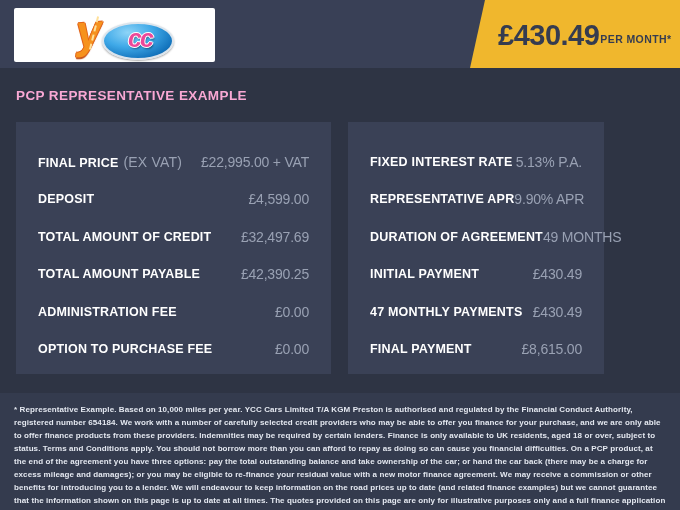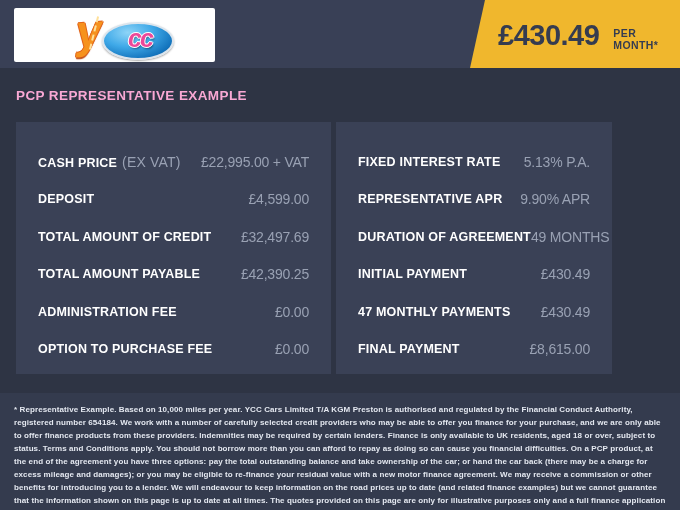--- a/index.html
+++ b/index.html
@@ -43,35 +43,35 @@
     position:absolute;left:470px;top:0;width:210px;height:68px;
     background:#f0b72d;
     clip-path:polygon(15px 0,100% 0,100% 100%,0 100%);
     display:flex;align-items:baseline;
   }
   .ribbon-amount{
     margin-left:28px;align-self:center;padding-top:2px;
     font-size:29px;font-weight:bold;color:#353c50;letter-spacing:-.5px;
   }
   .ribbon-suffix{
-    margin-left:14px;align-self:center;padding-top:10px;
+    margin-left:1px;align-self:center;padding-top:10px;
     font-size:10.5px;font-weight:bold;color:#353c50;letter-spacing:.4px;
   }
   
   .heading{
     position:absolute;left:16px;top:88px;
     font-size:13.5px;font-weight:bold;color:#f9a8d4;letter-spacing:.4px;
   }
   
   .panel{
     position:absolute;top:122px;height:252px;background:#3a4156;
     box-sizing:border-box;padding:21px 22px 0 22px;
   }
   .panel-left{left:16px;width:315px;}
-  .panel-right{left:336px;width:276px;}
+  .panel-right{left:348px;width:256px;}
   .frow{
     height:37.5px;display:flex;justify-content:space-between;align-items:center;
   }
   .flabel{
     font-size:12.5px;font-weight:bold;color:#ffffff;letter-spacing:.2px;white-space:nowrap;
   }
   .flabel-note{
     font-size:14px;font-weight:normal;color:#99a1b3;margin-left:5px;letter-spacing:.2px;
   }
   .fvalue{
@@ -104,21 +104,21 @@
     <div class="ribbon">
       <div class="ribbon-amount">£430.49</div>
       <div class="ribbon-suffix">PER MONTH*</div>
     </div>
   </div>
 
   <div class="heading">PCP REPRESENTATIVE EXAMPLE</div>
 
   <div class="panel panel-left">
     <div class="frow">
-      <span class="flabel"><span>CASH PRICE</span><span class="flabel-note">(EX VAT)</span></span>
+      <span class="flabel"><span>FINAL PRICE</span><span class="flabel-note">(EX VAT)</span></span>
       <span class="fvalue">£22,995.00 + VAT</span>
     </div>
     <div class="frow">
       <span class="flabel">DEPOSIT</span>
       <span class="fvalue">£4,599.00</span>
     </div>
     <div class="frow">
       <span class="flabel">TOTAL AMOUNT OF CREDIT</span>
       <span class="fvalue">£32,497.69</span>
     </div>

